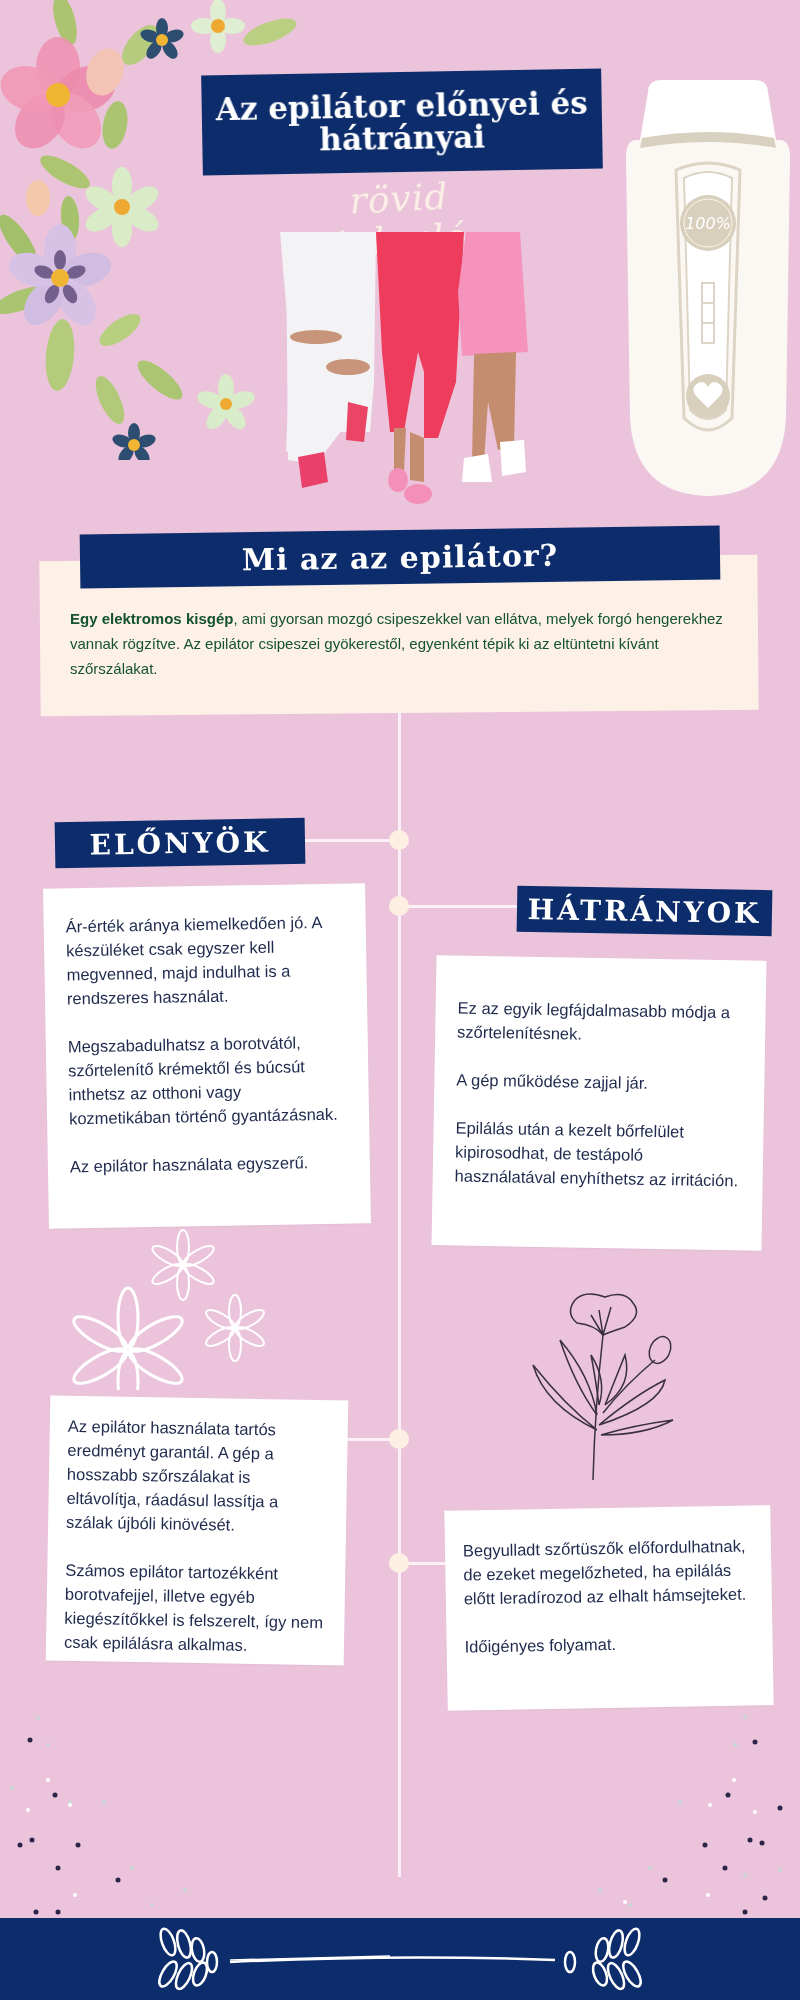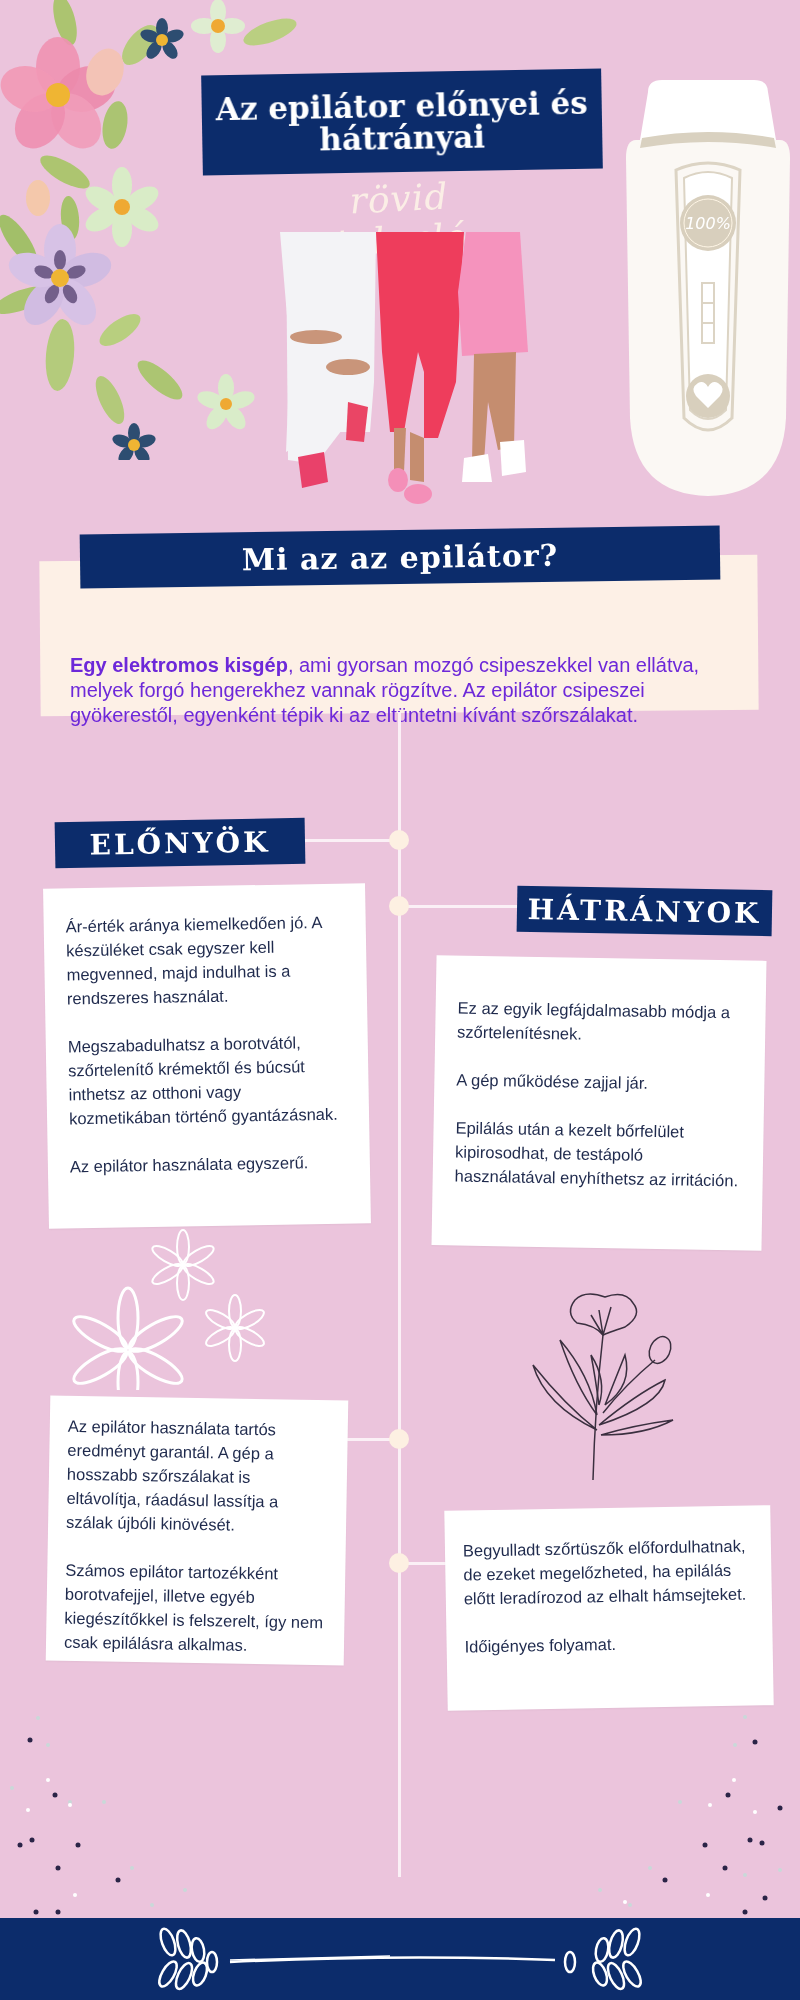--- a/index.html
+++ b/index.html
@@ -43,21 +43,21 @@
       background: #fdf0e6; transform: rotate(-0.5deg);
     }
     .mi-title {
       left: 80px; top: 530px; width: 640px; height: 54px;
       transform: rotate(-0.8deg);
       display: flex; align-items: center; justify-content: center;
       font-size: 30px; letter-spacing: 1px;
     }
     .mi-text {
       left: 70px; top: 606px; width: 670px;
-      font-size: 20px; line-height: 25px; color: #6d28d9; margin-top: 47px;
+      font-size: 15px; line-height: 25px; color: #14532d;
     }
     .mi-text b { font-weight: bold; }
 
     
     .timeline-v { left: 398px; top: 712px; width: 3px; height: 1165px; background: #fbf0f6; }
     .h-line { height: 3px; background: #fbf0f6; }
     .dot { width: 20px; height: 20px; border-radius: 50%; background: #fdf0e2; }
 
     .label-box {
       display: flex; align-items: center; justify-content: center;

